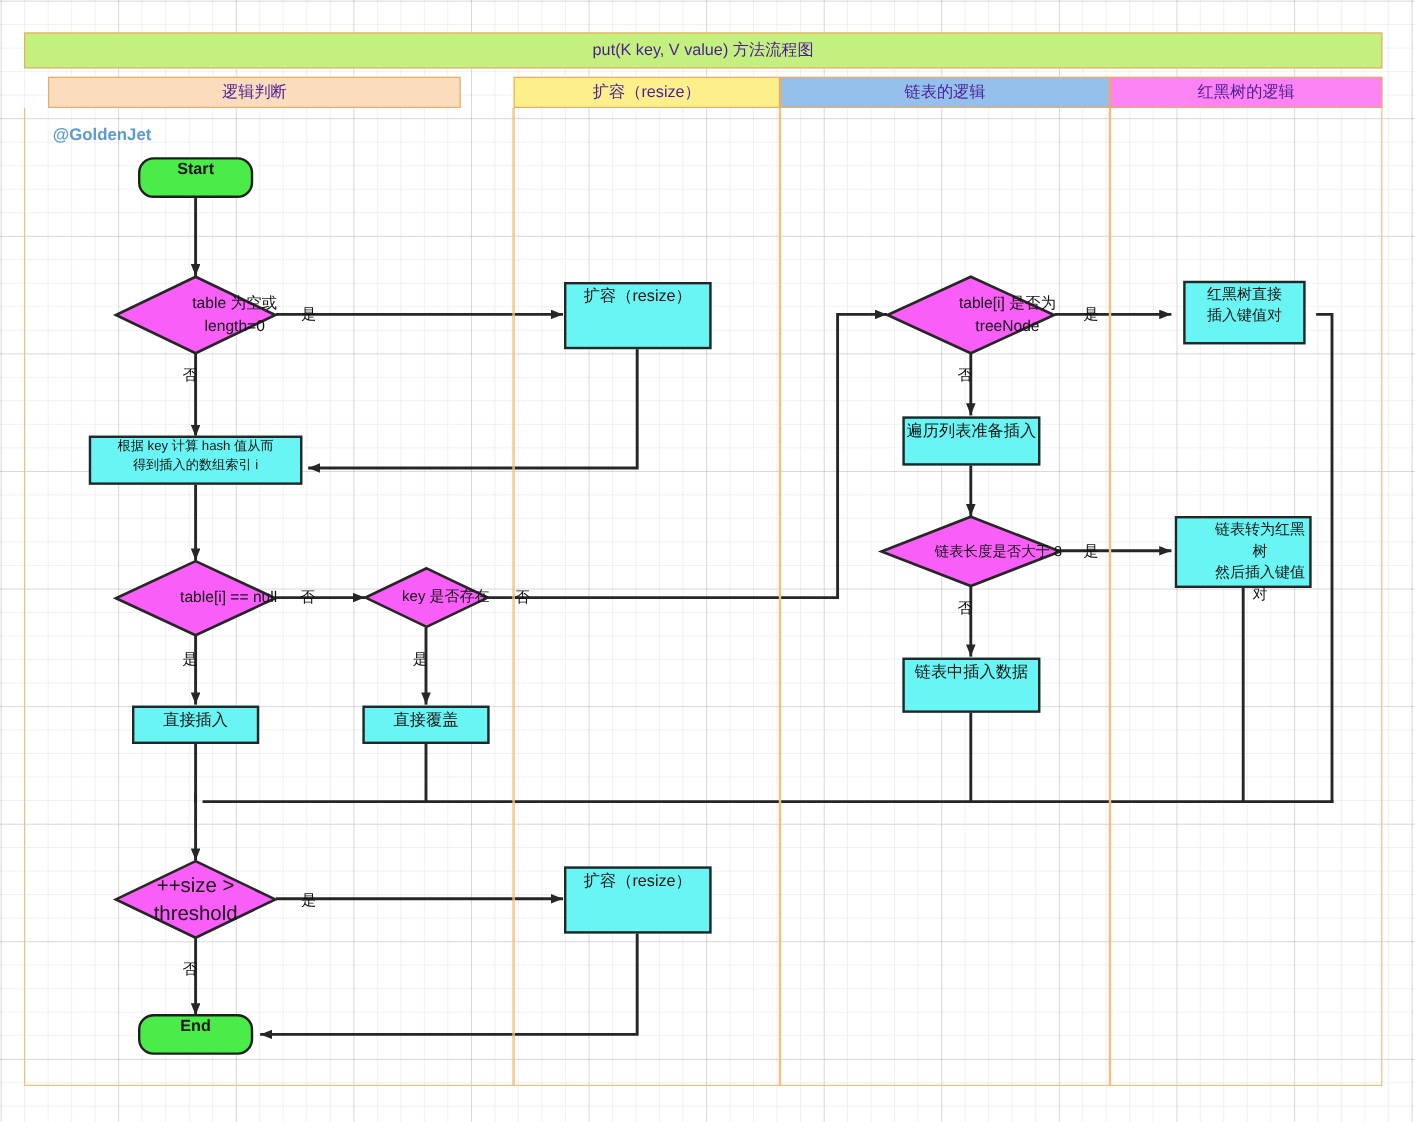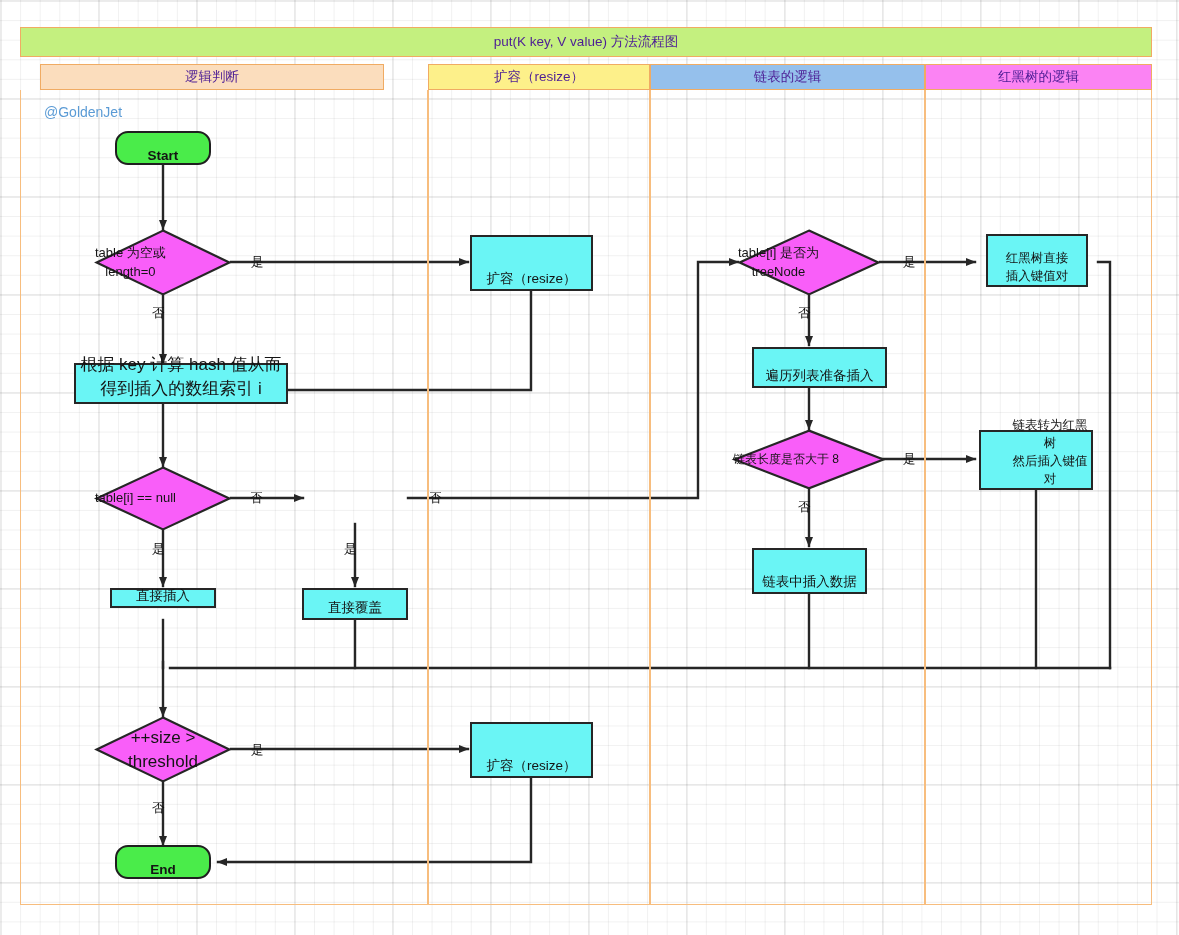--- a/index.html
+++ b/index.html
@@ -29,21 +29,21 @@
   #svg-layer {
     position: absolute;
     left: 0; top: 0;
     width: 1179px;
     height: 935px;
   }
   .node {
     position: absolute;
     box-sizing: border-box;
     display: flex;
-    align-items: flex-end;
+    align-items: flex-start;
     justify-content: center;
     text-align: center;
     color: #141414;
     z-index: 5;
   }
   .box {
     border: 2px solid #262626;
     background: #6af5f5;
     font-size: 13.5px;
     line-height: 1.45;
@@ -65,21 +65,21 @@
     left: 0; top: 0;
     overflow: visible;
   }
   .diamond-label {
     position: absolute;
     left: 0; top: 0;
     width: 100%;
     height: 100%;
     display: flex;
     align-items: center;
-    justify-content: flex-start;
+    justify-content: flex-end;
     text-align: center;
     font-size: 13px;
     line-height: 1.4;
     color: #141414;
     pointer-events: none;
   }
   .edge-label {
     position: absolute;
     font-size: 12.5px;
     color: #0d0d0d;
@@ -106,20 +106,21 @@
     border-bottom: 1px solid #f7bd7e;
     z-index: 1;
   }
   #watermark {
     position: absolute;
     left: 44px;
     top: 104px;
     font-size: 14px;
     color: #5b9bd5;
     z-index: 7;
+    font-weight: bold;
   }
 </style>
 </head>
 <body>
 
 <div id="canvas">
 
   <div class="lane-title" style="left:20px; top:27px; width:1132px; height:30px; background:#c4f07f;">
     <span>put(K key, V value) 方法流程图</span>
   </div>
@@ -211,52 +212,60 @@
     </svg>
     <div class="diamond-label">
       <span>table 为空或<br>length=0</span>
     </div>
   </div>
 
   <div class="node box" style="left:470px; top:235px; width:123px; height:56px;">
     <span>扩容（resize）</span>
   </div>
 
-  <div class="node box" style="left:74px; top:363px; width:214px; height:41px; font-size:17px;">
+  <div class="node box" style="left:74px; top:363px; width:178px; height:41px; font-size:11px;">
     <span>根据 key 计算 hash 值从而<br>得到插入的数组索引 i</span>
   </div>
 
   <div class="diamond-wrap" style="left:95px; top:466px; width:136px; height:65px;">
     <svg width="136" height="65" viewBox="0 0 136 65">
       <polygon points="68,1.6 134.4,32.5 68,63.4 1.6,32.5" fill="#f95ef9" stroke="#262626" stroke-width="2.2"></polygon>
     </svg>
     <div class="diamond-label">
       <span>table[i] == null</span>
     </div>
   </div>
 
-
-  <div class="node box" style="left:110px; top:588px; width:106px; height:20px;">
+  <div class="diamond-wrap" style="left:303px; top:472px; width:105px; height:52px;">
+    <svg width="105" height="52" viewBox="0 0 105 52">
+      <polygon points="52.5,1.6 103.4,26 52.5,50.4 1.6,26" fill="#f95ef9" stroke="#262626" stroke-width="2.2"></polygon>
+    </svg>
+    <div class="diamond-label" style="font-size:12.5px;">
+      <span>key 是否存在</span>
+    </div>
+  </div>
+
+  <div class="node box" style="left:110px; top:588px; width:106px; height:32px;">
     <span>直接插入</span>
   </div>
 
   <div class="node box" style="left:302px; top:588px; width:106px; height:32px;">
     <span>直接覆盖</span>
   </div>
 
   <div class="diamond-wrap" style="left:738px; top:229px; width:142px; height:67px;">
     <svg width="142" height="67" viewBox="0 0 142 67">
       <polygon points="71,1.6 140.4,33.5 71,65.4 1.6,33.5" fill="#f95ef9" stroke="#262626" stroke-width="2.2"></polygon>
     </svg>
     <div class="diamond-label">
       <span>table[i] 是否为<br>treeNode</span>
     </div>
   </div>
 
-  <div class="node box" style="left:752px; top:347px; width:135px; height:41px;">
+  <div class="node box" style="left:752px; top:347px; width:115px; height:41px;">
     <span>遍历列表准备插入</span>
   </div>
 
   <div class="diamond-wrap" style="left:733px; top:429px; width:152px; height:61px;">
     <svg width="152" height="61" viewBox="0 0 152 61">
       <polygon points="76,1.6 150.4,30.5 76,59.4 1.6,30.5" fill="#f95ef9" stroke="#262626" stroke-width="2.2"></polygon>
     </svg>
     <div class="diamond-label" style="font-size:12px;">
       <span>链表长度是否大于 8</span>
     </div>

